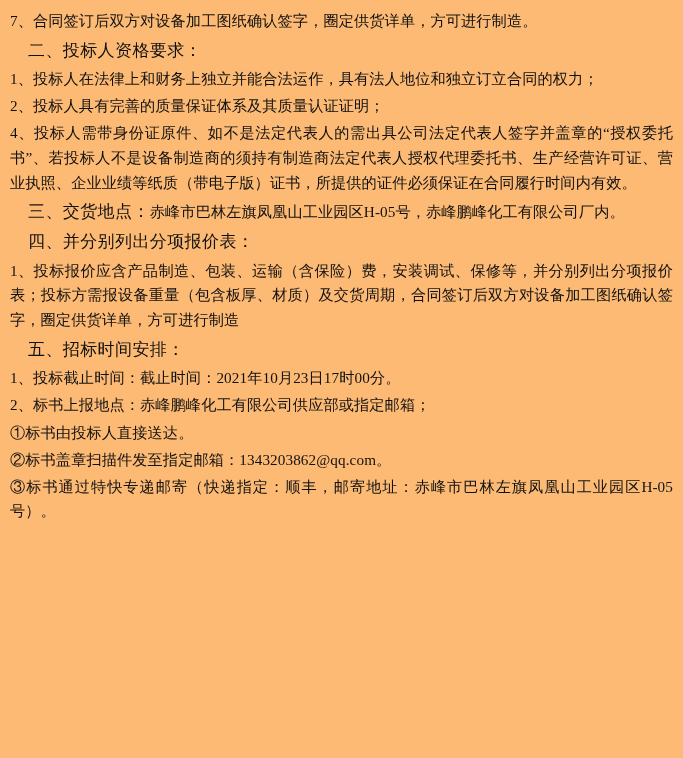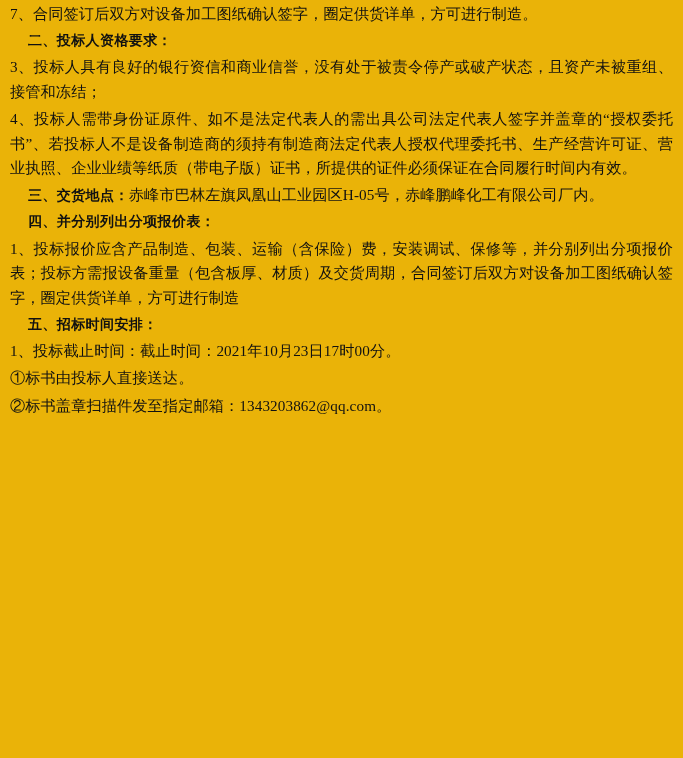--- a/index.html
+++ b/index.html
@@ -10,65 +10,68 @@
     width: 683px;
     height: 758px;
     background: #fbfbe8;
     font-family: "Liberation Serif", "DejaVu Serif", serif;
     color: #111111;
     overflow: hidden;
   }
   .page {
     width: 683px;
     height: 758px;
-    background: #eab308;
+    background: #fdba74;
     box-sizing: border-box;
-    padding: 2px 10px 0 10px;
+    padding: 9px 10px 0 10px;
     position: relative;
   }
   .line {
     font-size: 15.2px;
     line-height: 1.62;
     letter-spacing: 0.1px;
     margin: 0 0 2.5px 0;
     text-align: justify;
     text-justify: inter-ideograph;
     white-space: normal;
   }
   .heading {
-    font-weight: bold;
-    font-size: 14px;
+    font-weight: normal;
+    font-size: 17px;
     line-height: 1.62;
     margin: 3px 0 3px 0;
     letter-spacing: 0.4px;
   }
   .body-indent {
     text-indent: 0;
   }
   .heading-indent {
     padding-left: 18px;
   }
 </style>
 </head>
 <body>
 
 <div class="page">
 
   <p class="line body-indent">7、合同签订后双方对设备加工图纸确认签字，圈定供货详单，方可进行制造。</p>
 
   <p class="heading heading-indent">二、投标人资格要求：</p>
 
-  <p class="line body-indent">3、投标人具有良好的银行资信和商业信誉，没有处于被责令停产或破产状态，且资产未被重组、接管和冻结；</p>
+  <p class="line body-indent">1、投标人在法律上和财务上独立并能合法运作，具有法人地位和独立订立合同的权力；</p>
+  <p class="line body-indent">2、投标人具有完善的质量保证体系及其质量认证证明；</p>
   <p class="line body-indent">4、投标人需带身份证原件、如不是法定代表人的需出具公司法定代表人签字并盖章的“授权委托书”、若投标人不是设备制造商的须持有制造商法定代表人授权代理委托书、生产经营许可证、营业执照、企业业绩等纸质（带电子版）证书，所提供的证件必须保证在合同履行时间内有效。</p>
 
   <p class="line heading-indent"><span class="heading">三、交货地点：</span><span>赤峰市巴林左旗凤凰山工业园区H-05号，赤峰鹏峰化工有限公司厂内。</span></p>
 
   <p class="heading heading-indent">四、并分别列出分项报价表：</p>
 
   <p class="line body-indent">1、投标报价应含产品制造、包装、运输（含保险）费，安装调试、保修等，并分别列出分项报价表；投标方需报设备重量（包含板厚、材质）及交货周期，合同签订后双方对设备加工图纸确认签字，圈定供货详单，方可进行制造</p>
 
   <p class="heading heading-indent">五、招标时间安排：</p>
 
   <p class="line body-indent">1、投标截止时间：截止时间：2021年10月23日17时00分。</p>
+  <p class="line body-indent">2、标书上报地点：赤峰鹏峰化工有限公司供应部或指定邮箱；</p>
   <p class="line body-indent">①标书由投标人直接送达。</p>
   <p class="line body-indent">②标书盖章扫描件发至指定邮箱：1343203862@qq.com。</p>
+  <p class="line body-indent">③标书通过特快专递邮寄（快递指定：顺丰，邮寄地址：赤峰市巴林左旗凤凰山工业园区H-05号）。</p>
 
 </div>
 
 </body></html>

